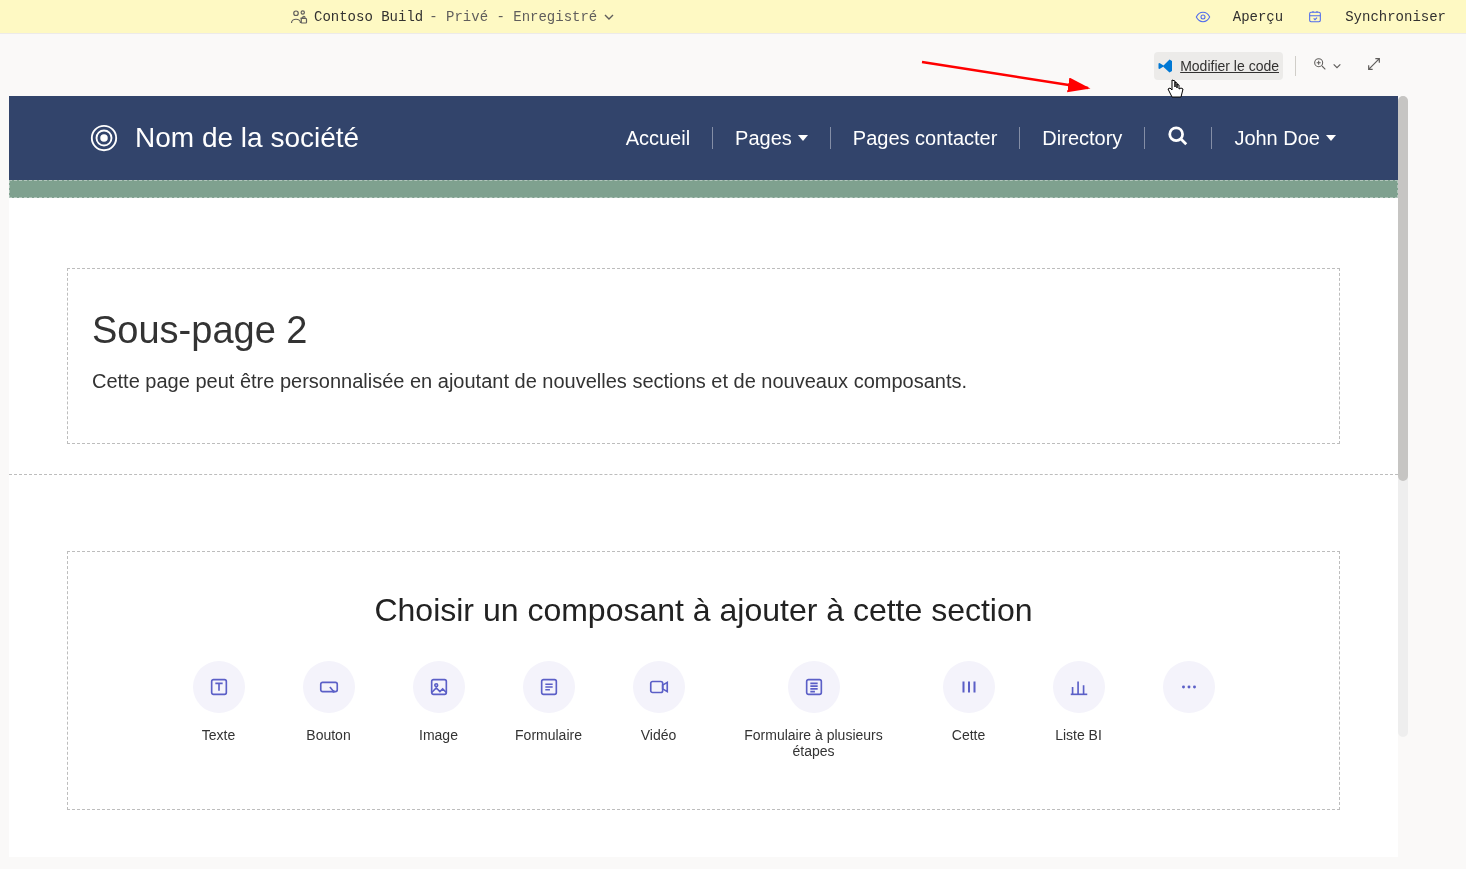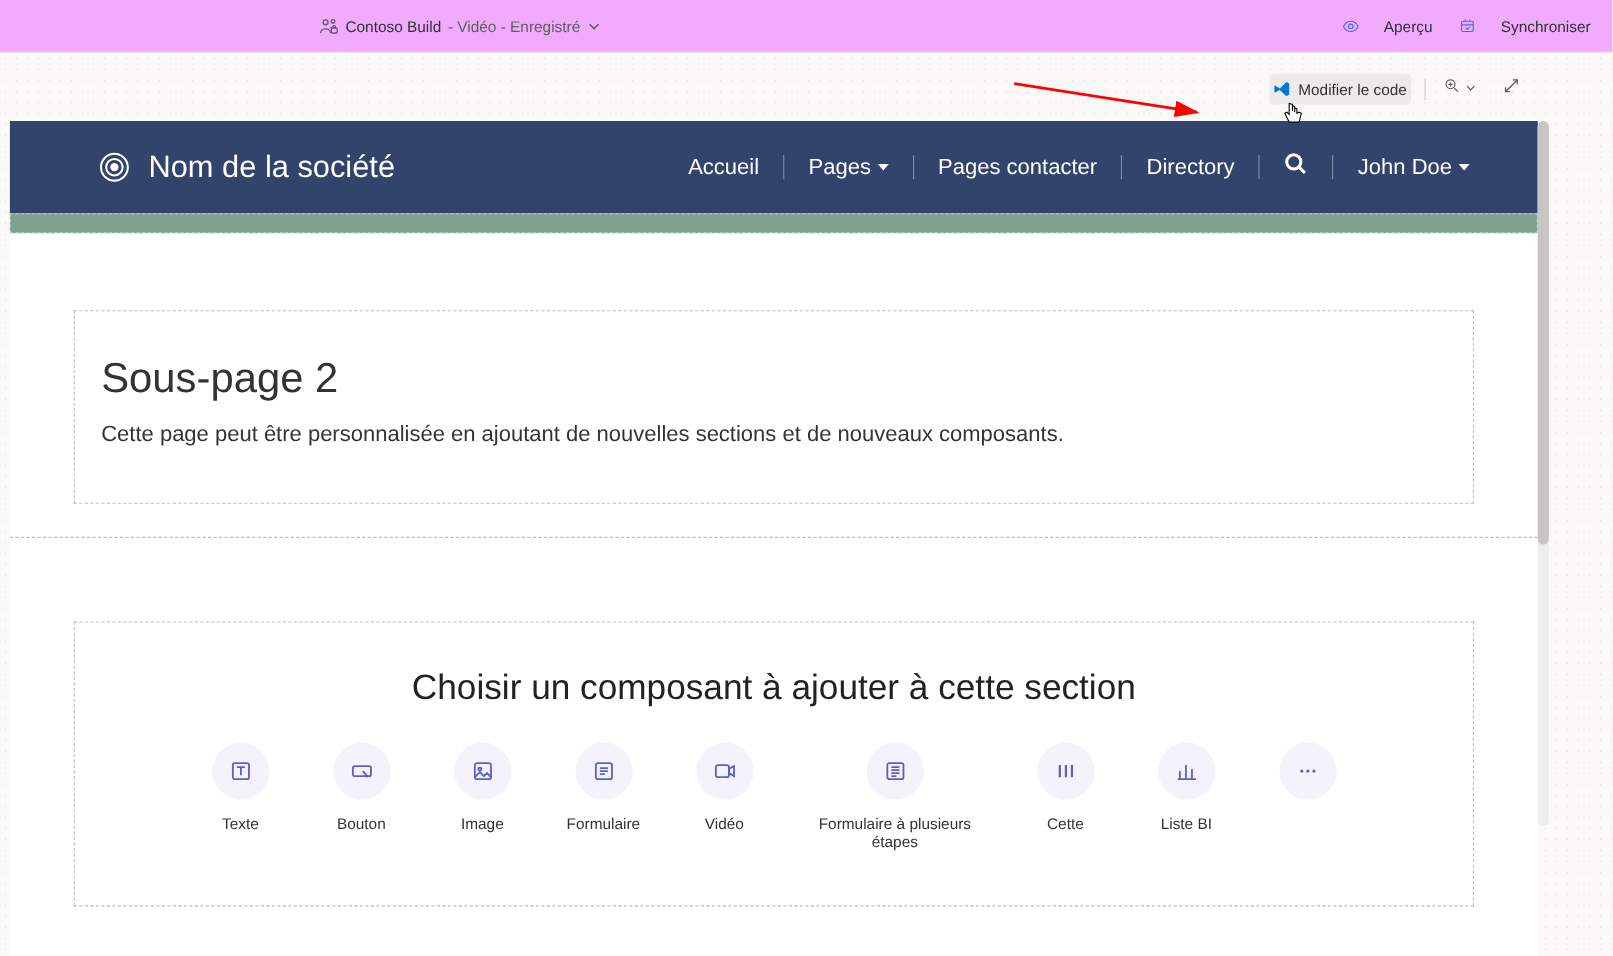--- a/index.html
+++ b/index.html
@@ -7,26 +7,27 @@
     font-family: "Segoe UI", -apple-system, sans-serif;
     background: #faf9f8;
     width: 1466px;
     height: 869px;
     overflow: hidden;
     position: relative;
   }
 
   
   .top-toolbar {
-    height: 48px;
+    height: 34px;
     display: flex;
     align-items: center;
     padding: 0 20px;
-    background: #f0abfc;
+    background: #fef9c3;
     border-bottom: 1px solid #edebe9;
+    font-family: Liberation Mono, monospace;
   }
   .top-toolbar .title-group {
     display: flex;
     align-items: center;
     margin-left: 270px;
     gap: 6px;
     color: #323130;
     font-size: 14px;
   }
   .top-toolbar .title-primary { color: #323130; }
@@ -66,20 +67,21 @@
   .edit-code-btn {
     display: flex;
     align-items: flex-end;
     gap: 6px;
     background: #ecebe9;
     padding: 6px 4px;
     border-radius: 4px;
     font-size: 14px;
     color: #323130;
     cursor: pointer;
+    text-decoration: underline;
   }
   .vs-icon {
     width: 16px; height: 16px;
   }
   .toolbar-sep {
     width: 1px; height: 20px; background: #d0cec9; margin: 0 12px;
   }
   .toolbar-icon-btn {
     display: flex; align-items: center; gap: 4px;
     padding: 4px; cursor: pointer; color: #605e5c;
@@ -258,21 +260,21 @@
       <svg width="18" height="18" viewBox="0 0 24 24" fill="none" stroke="#605e5c" stroke-width="1.6">
         <circle cx="8" cy="7" r="3"></circle>
           <path d="M2 20c0-3 3-5 6-5s6 2 6 5"></path>
         <circle cx="17" cy="6" r="2.2"></circle>
           <path d="M14 14c1-1 4-1 5 0"></path>
         <rect x="15" y="14" width="7" height="6" rx="1"></rect>
           <path d="M17 14v-1.5a1.5 1.5 0 013 0V14"></path>
       </svg>
     </span>
     <span class="title-primary">Contoso Build</span>
-    <span class="title-secondary">- Vidéo - Enregistré</span>
+    <span class="title-secondary">- Privé - Enregistré</span>
     <span class="chevron-icon">
       <svg width="12" height="12" viewBox="0 0 12 12">
           <path d="M2 4l4 4 4-4" fill="none" stroke="#605e5c" stroke-width="1.4"></path>
         </svg>
     </span>
   </div>
   <div class="spacer"></div>
   <div class="action">
     <span>
       <svg width="16" height="16" viewBox="0 0 24 24" fill="none" stroke="#4f6bed" stroke-width="1.6">

